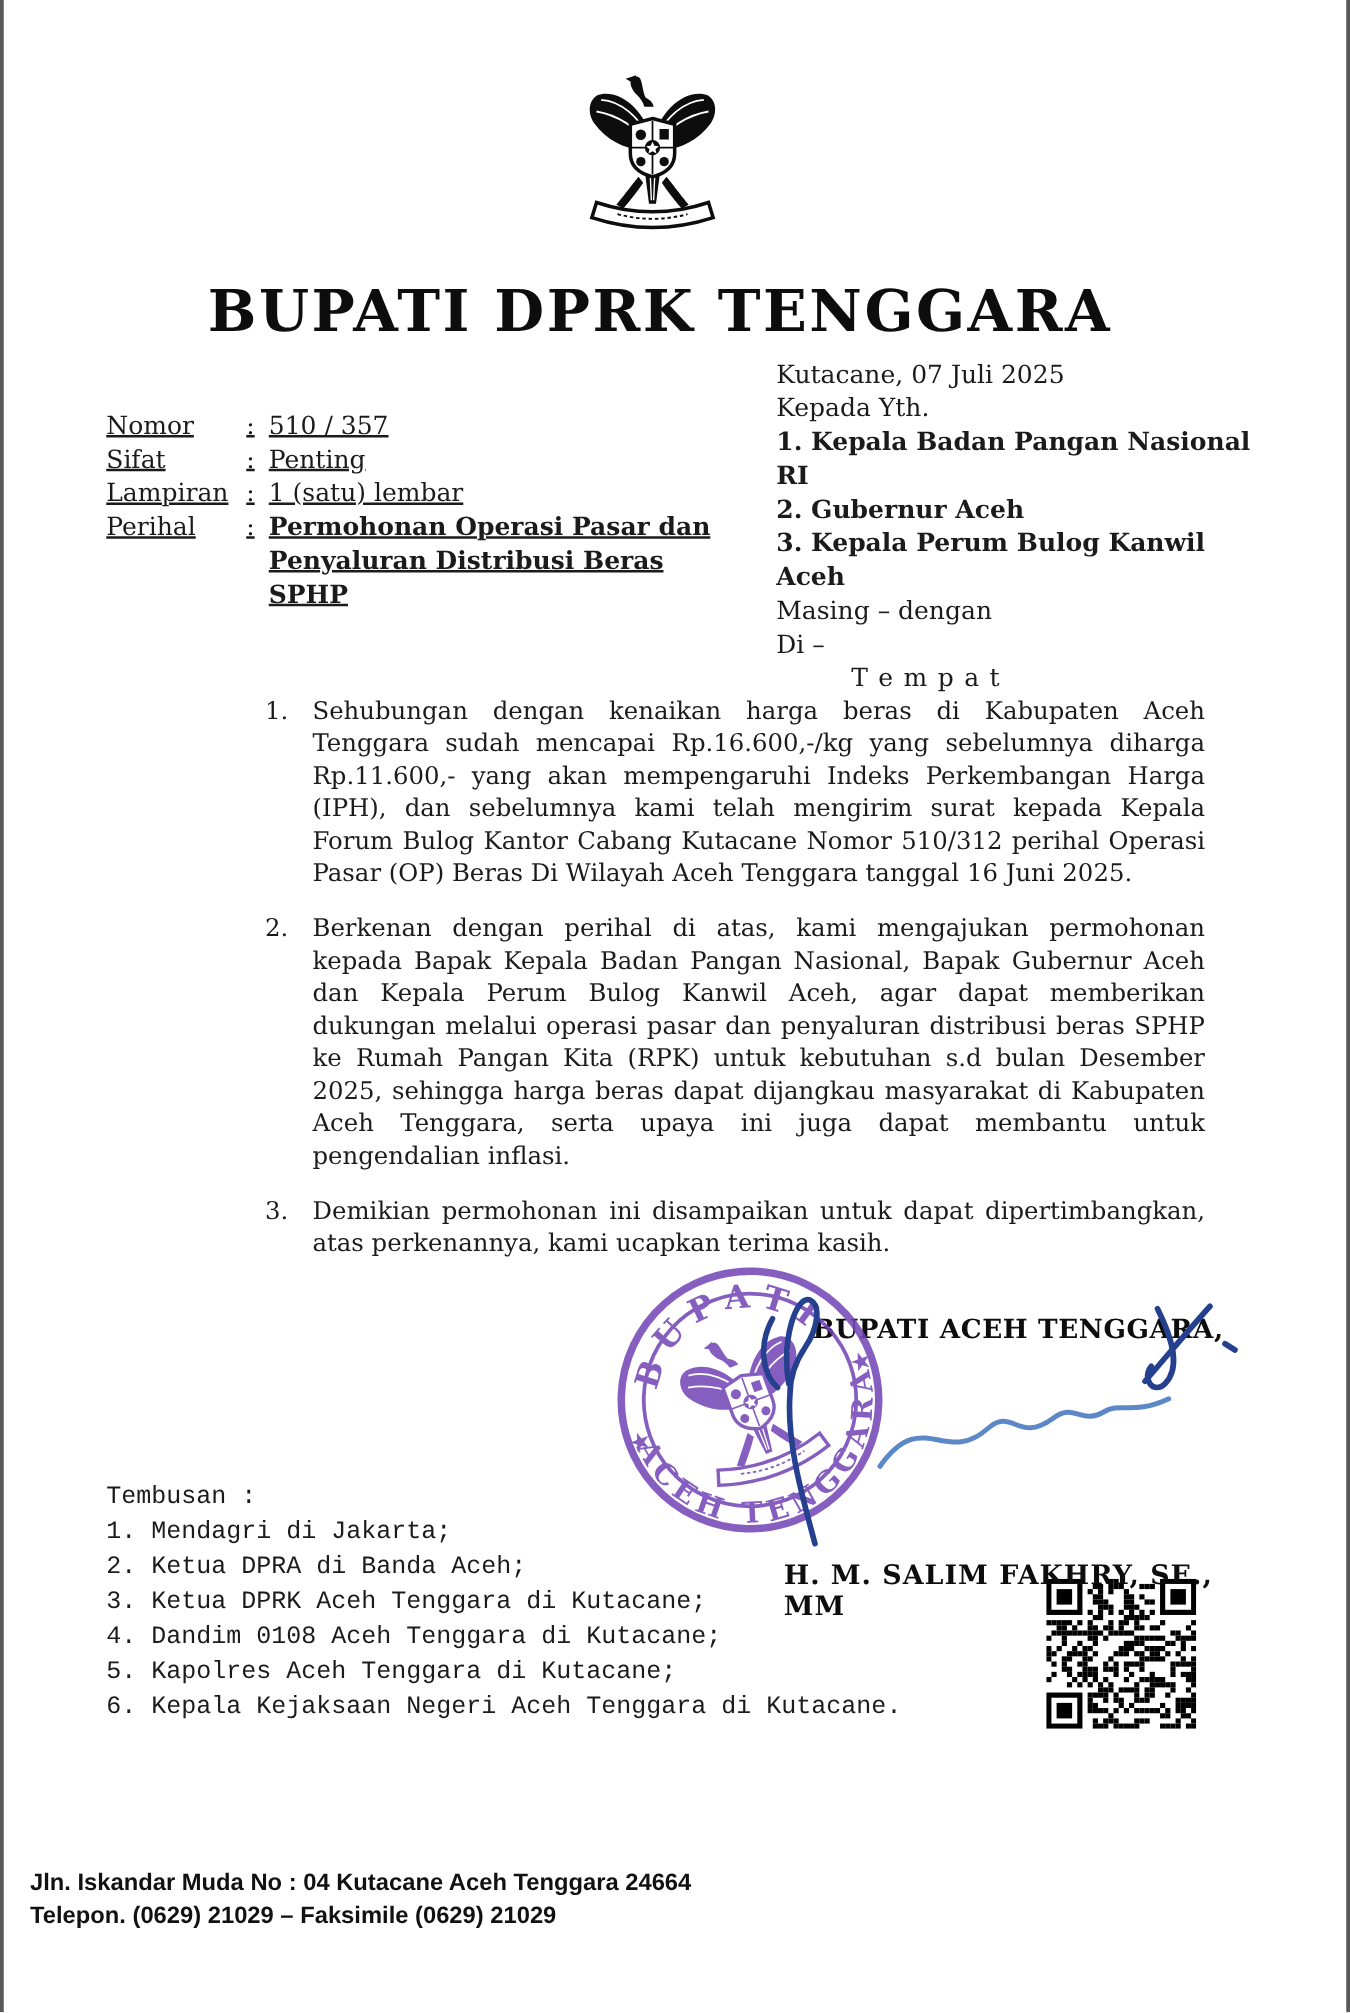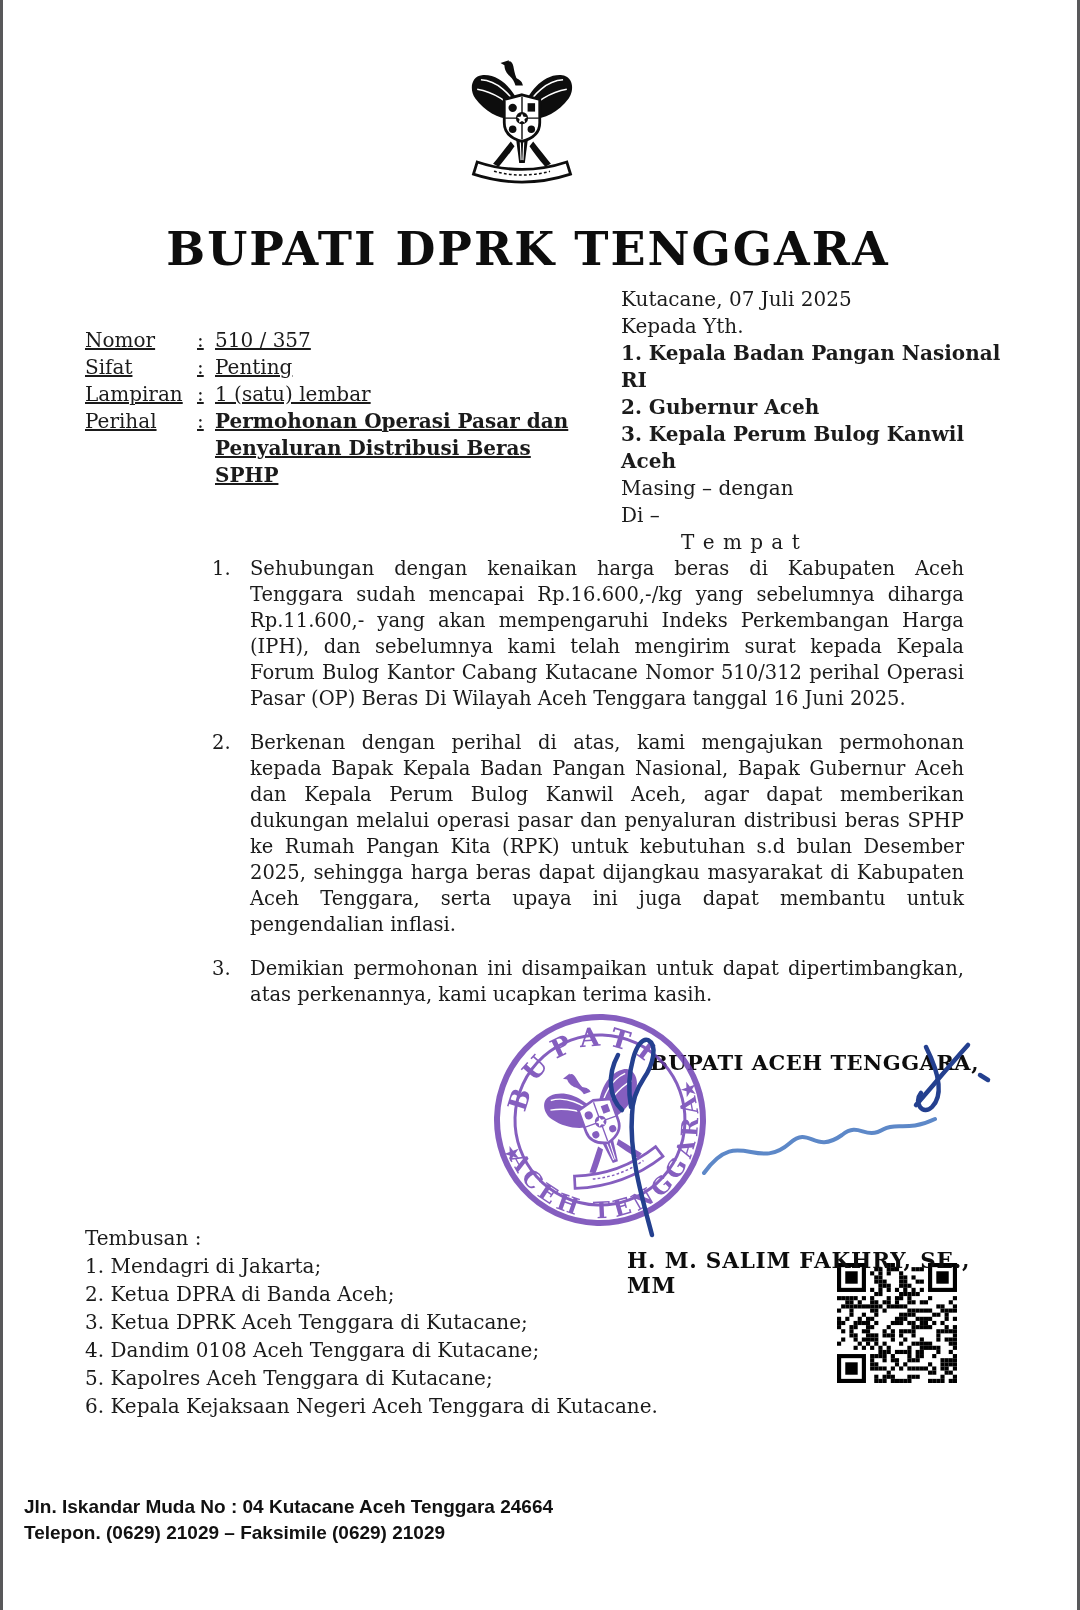--- a/index.html
+++ b/index.html
@@ -37,21 +37,21 @@
   .body-num{flex:0 0 38px;}
   .body-text{flex:1;text-align:justify;}
 
   
   .sig-heading{position:absolute;left:650px;top:1050px;font-size:21px;font-weight:bold;letter-spacing:.5px;color:#0d0d0d;z-index:1;}
   .stamp{position:absolute;left:488px;top:1008px;width:224px;height:224px;opacity:.85;z-index:2;}
   .sig-strokes{position:absolute;left:480px;top:1005px;width:520px;height:235px;z-index:3;pointer-events:none;}
   .sig-name{position:absolute;left:627px;top:1248px;width:345px;font-size:21.5px;font-weight:bold;letter-spacing:.8px;color:#0d0d0d;z-index:1;}
 
   
-  .tembusan{position:absolute;left:85px;top:1224px;width:640px;font-size:20px;line-height:28px;}
+  .tembusan{position:absolute;left:85px;top:1184px;width:640px;font-size:20px;line-height:28px;font-family:Liberation Mono, monospace;}
 
   
   .qr{position:absolute;left:837px;top:1263px;width:120px;height:120px;}
 
   
   .footer{
     position:absolute;left:0;top:1494px;width:1056px;text-align:left;
     font-family:"Liberation Sans", sans-serif;font-weight:bold;font-size:19px;line-height:26px;color:#111;padding-left:24px;
   }
 </style>

